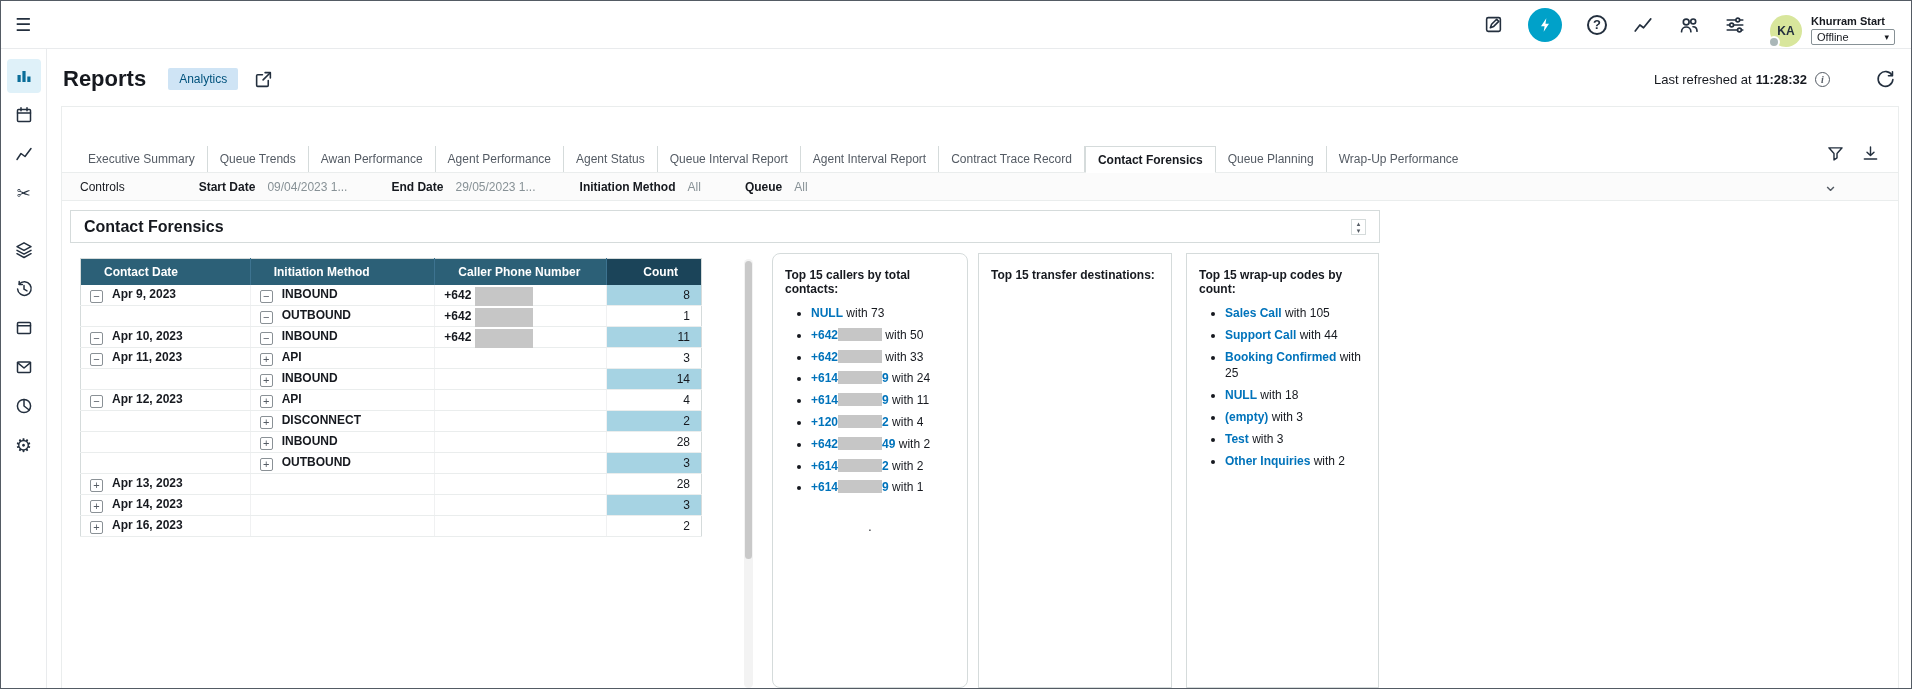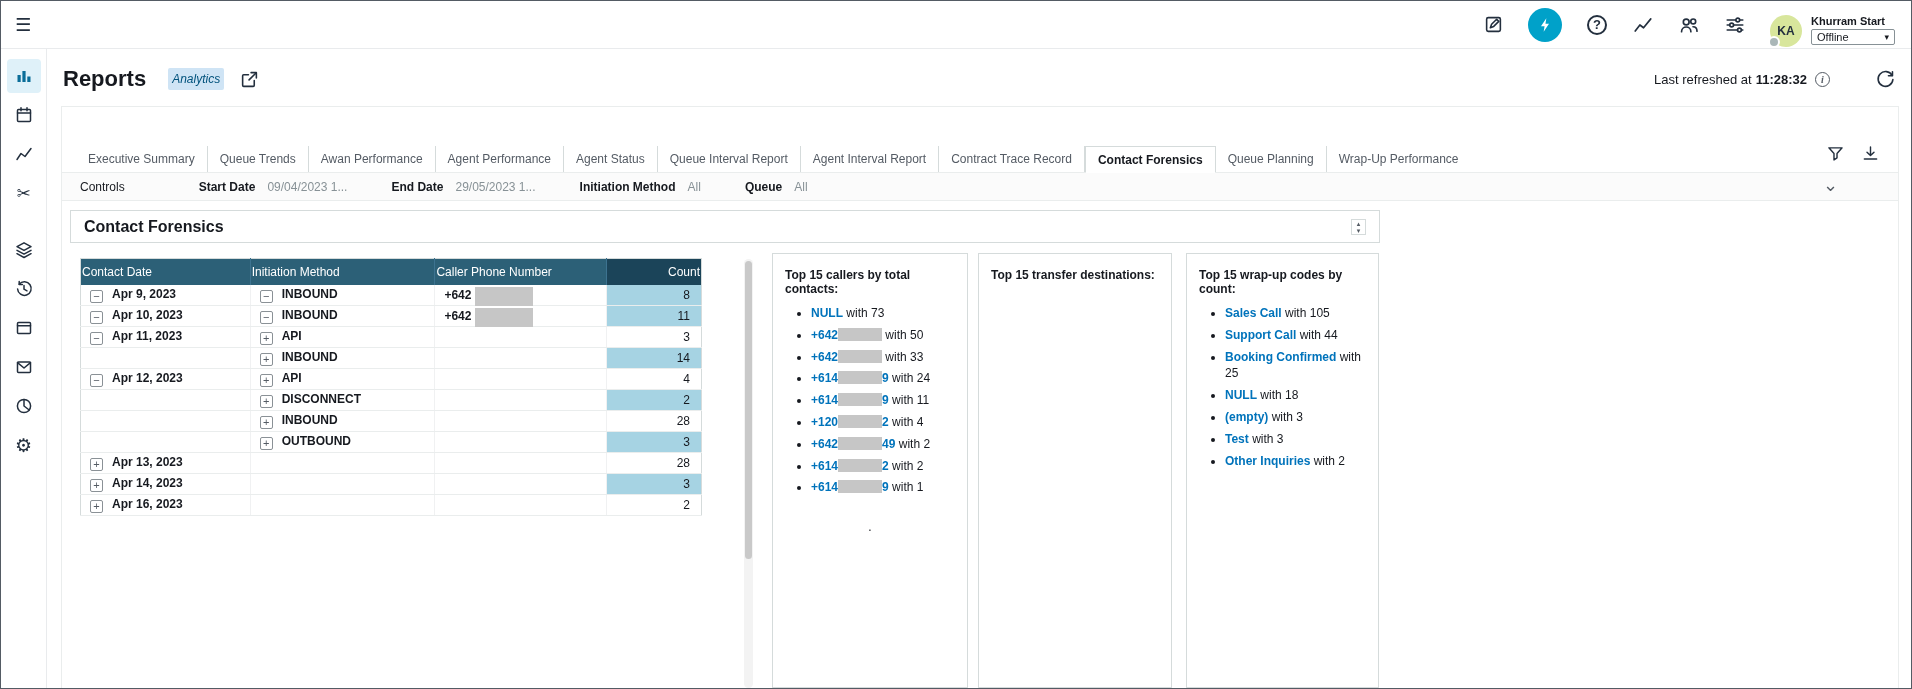--- a/index.html
+++ b/index.html
@@ -31,21 +31,21 @@
   .side-icon { width:34px; height:34px; margin-bottom:5px; border-radius:4px; display:flex; align-items:center; justify-content:center; color:#232f3e; cursor:pointer; }
   .side-icon.active { background:#dff1f9; color:#0b6e99; }
   .side-icon.gap { margin-top:18px; }
   .i-gear::before { content:"\2699"; font-size:19px; }
   .i-scissors::before { content:"\2702"; font-size:17px; }
 
   
   .main { position:absolute; left:46px; top:48px; right:0; bottom:0; background:#fff; }
   .reports-row { position:absolute; top:12px; left:16px; right:16px; height:36px; display:flex; align-items:center; }
   .page-title { font-size:22px; font-weight:bold; color:#16191f; }
-  .badge { margin-left:22px; background:#cfe4f5; color:#00527c; font-size:12px; padding:4px 4px; border-radius:2px;font-style:italic; }
+  .badge { margin-left:22px; background:#cfe4f5; color:#00527c; font-size:12px; padding:4px 11px; border-radius:2px; }
   .ext-icon { margin-left:16px; color:#232f3e; cursor:pointer; display:flex; }
   .refresh-area { margin-left:auto; display:flex; align-items:center; font-size:13px; color:#16191f; }
   .refresh-time { font-weight:bold; margin-left:4px; }
   .info-icon { margin-left:8px; width:15px; height:15px; border:1.5px solid #545b64; border-radius:50%; font-size:10px; display:flex; align-items:center; justify-content:center; color:#545b64; font-family:"Liberation Serif",serif; font-style:italic; font-weight:bold; cursor:pointer; }
   .info-icon::before { content:"i"; }
   .refresh-btn { margin-left:46px; color:#232f3e; cursor:pointer; display:flex; }
 
   .card { position:absolute; left:14px; right:12px; top:57px; bottom:0; border:1px solid #eaeded; border-bottom:none; background:#fff; }
   .card-icons { position:absolute; top:36px; right:18px; display:flex; gap:15px; color:#232f3e; }
   .card-icons .tb-icon { width:20px; height:20px; }
@@ -67,35 +67,35 @@
   .section-box { position:absolute; top:9px; left:8px; width:1310px; height:33px; border:1px solid #d5dbdb; display:flex; align-items:center; padding:0 13px; background:#fff; }
   .section-title { font-size:16px; font-weight:bold; }
   .spinner { margin-left:auto; width:15px; border:1px solid #d5dbdb; display:flex; flex-direction:column; align-items:center; color:#545b64; cursor:pointer; background:#fff; }
   .spinner span { font-size:7px; line-height:7px; }
   .sp-up::before { content:"\25B4"; }
   .sp-down::before { content:"\25BE"; }
 
   
   .table-wrap { position:absolute; left:18px; top:57px; width:622px; bottom:0; }
   table.data-table { border-collapse:collapse; width:100%; font-size:12px; border:1px solid #d5dbdb; }
-  .data-table th { background:#2c6077; color:#fff; text-align:left; font-size:12px; font-weight:normal; padding:6px 1px; border-right:1px solid #3d7390; }
+  .data-table th { background:#2c6077; color:#fff; text-align:left; font-size:12px; font-weight:bold; padding:6px 23px; border-right:1px solid #3d7390; }
   .data-table th.count-h { background:#1b4459; text-align:right; border-right:none; }
   .data-table td { border-bottom:1px solid #eaeded; border-right:1px solid #f0f1f2; padding:2px 9px; height:19px; color:#16191f; }
   .data-table td.count { text-align:right; padding-right:11px; border-right:none; }
   .data-table td.count.hl { background:#a6d3e3; }
   .cell-strong { font-weight:bold; }
   .toggle { display:inline-flex; width:13px; height:13px; border:1px solid #8a9196; border-radius:2px; align-items:center; justify-content:center; font-size:11px; line-height:1; margin-right:9px; color:#545b64; vertical-align:-2px; cursor:pointer; background:#fff; }
   .redact-cell { display:inline-block; width:58px; height:19px; background:#c6c6c6; vertical-align:middle; margin:-3px 0 -4px 4px; }
 
   .vscroll { position:absolute; left:682px; top:58px; bottom:0; width:9px; background:#f3f3f3; border-radius:5px; }
   .vscroll .thumb { position:absolute; top:2px; left:1px; width:7px; height:298px; border-radius:4px; background:#c9c9c9; cursor:pointer; }
 
   
   .panel { position:absolute; top:52px; bottom:0; border:1px solid #d5dbdb; background:#fff; padding:14px 12px; font-size:12px; }
-  .panel.callers { left:710px; width:196px; }
+  .panel.callers { left:710px; width:196px;border-radius:8px; }
   .panel.transfers { left:916px; width:194px; }
   .panel.wrapup { left:1124px; width:193px; }
   .panel-title { font-weight:bold; color:#16191f; }
   .panel ul { margin:9px 0 0 0; padding-left:26px; }
   .panel li { margin-bottom:5px; line-height:1.4; }
   .lnk { color:#0073bb; font-weight:bold; cursor:pointer; }
   .redact { display:inline-block; width:44px; height:13px; background:#c6c6c6; vertical-align:-2px; }
   .stray-dot { text-align:center; margin-top:24px; color:#16191f; }
 </style>
 </head>
@@ -302,20 +302,26 @@
               </tr>
             </thead>
             <tbody>
                 <tr>
                   <td><span class="toggle">−</span><span class="cell-strong">Apr 9, 2023</span></td>
                   <td><span class="toggle">−</span><span class="cell-strong">INBOUND</span></td>
                   <td><span class="cell-strong">+642</span><span class="redact-cell"></span></td>
                   <td class="count hl">8</td>
                 </tr>
                 <tr>
+                  <td></td>
+                  <td><span class="toggle">−</span><span class="cell-strong">OUTBOUND</span></td>
+                  <td><span class="cell-strong">+642</span><span class="redact-cell"></span></td>
+                  <td class="count">1</td>
+                </tr>
+                <tr>
                   <td><span class="toggle">−</span><span class="cell-strong">Apr 10, 2023</span></td>
                   <td><span class="toggle">−</span><span class="cell-strong">INBOUND</span></td>
                   <td><span class="cell-strong">+642</span><span class="redact-cell"></span></td>
                   <td class="count hl">11</td>
                 </tr>
                 <tr>
                   <td><span class="toggle">−</span><span class="cell-strong">Apr 11, 2023</span></td>
                   <td><span class="toggle">+</span><span class="cell-strong">API</span></td>
                   <td></td>
                   <td class="count">3</td>

